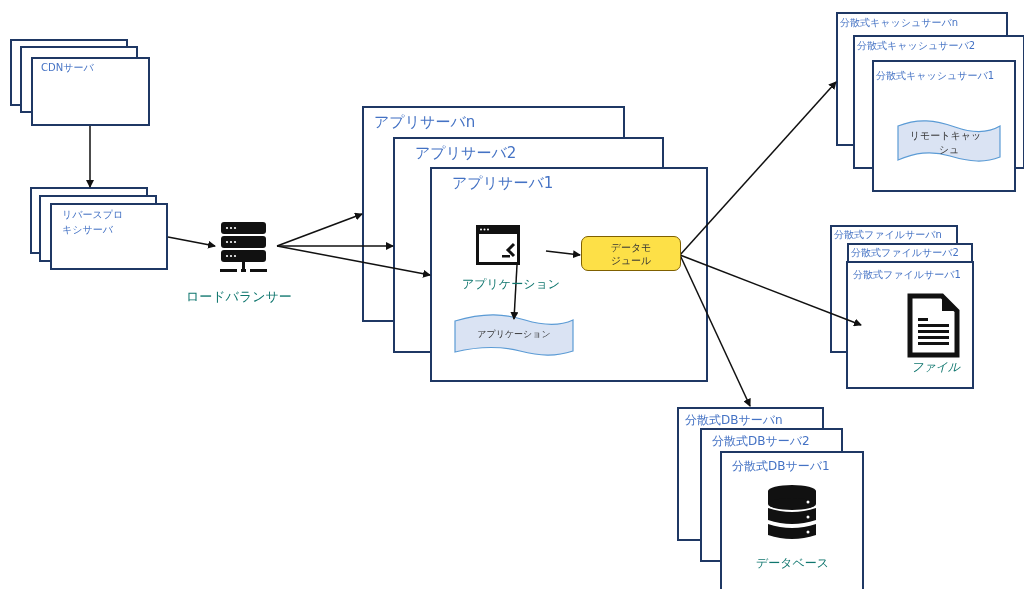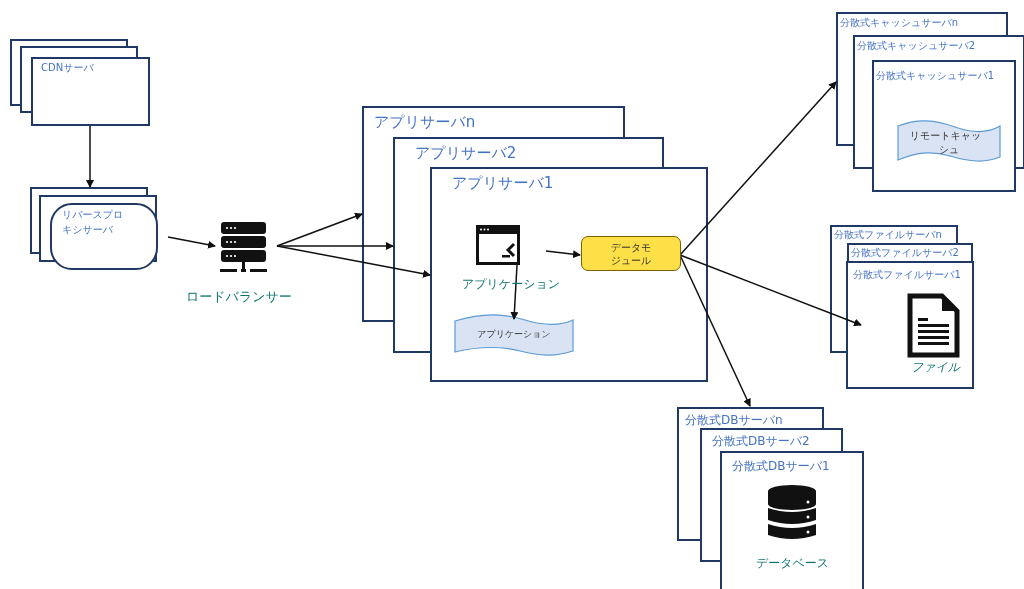--- a/index.html
+++ b/index.html
@@ -18,21 +18,21 @@
 <body>
 
 <div class="box" style="left:10px;top:39px;width:118px;height:67px;"></div>
 <div class="box" style="left:20px;top:46px;width:118px;height:67px;"></div>
 <div class="box" style="left:31px;top:57px;width:119px;height:69px;">
   <span class="title" style="left:8px;top:2px;font-size:10px;">CDNサーバ</span>
 </div>
 
 <div class="box" style="left:30px;top:187px;width:118px;height:67px;"></div>
 <div class="box" style="left:39px;top:195px;width:118px;height:67px;"></div>
-<div class="box" style="left:50px;top:203px;width:108px;height:67px;border-radius:22px;">
+<div class="box" style="left:50px;top:203px;width:118px;height:67px;">
   <span class="title" style="left:10px;top:3px;font-size:10px;">リバースプロ</span>
   <span class="title" style="left:10px;top:18px;font-size:10px;">キシサーバ</span>
 </div>
 
 <svg class="layer" width="1024" height="589" style="pointer-events:none;">
   <g>
     <rect x="221" y="222" width="45" height="12" rx="3" fill="#111"></rect>
     <rect x="221" y="236" width="45" height="12" rx="3" fill="#111"></rect>
     <rect x="221" y="250" width="45" height="12" rx="3" fill="#111"></rect>
     <circle cx="227" cy="228" r="1.1" fill="#fff"></circle>

